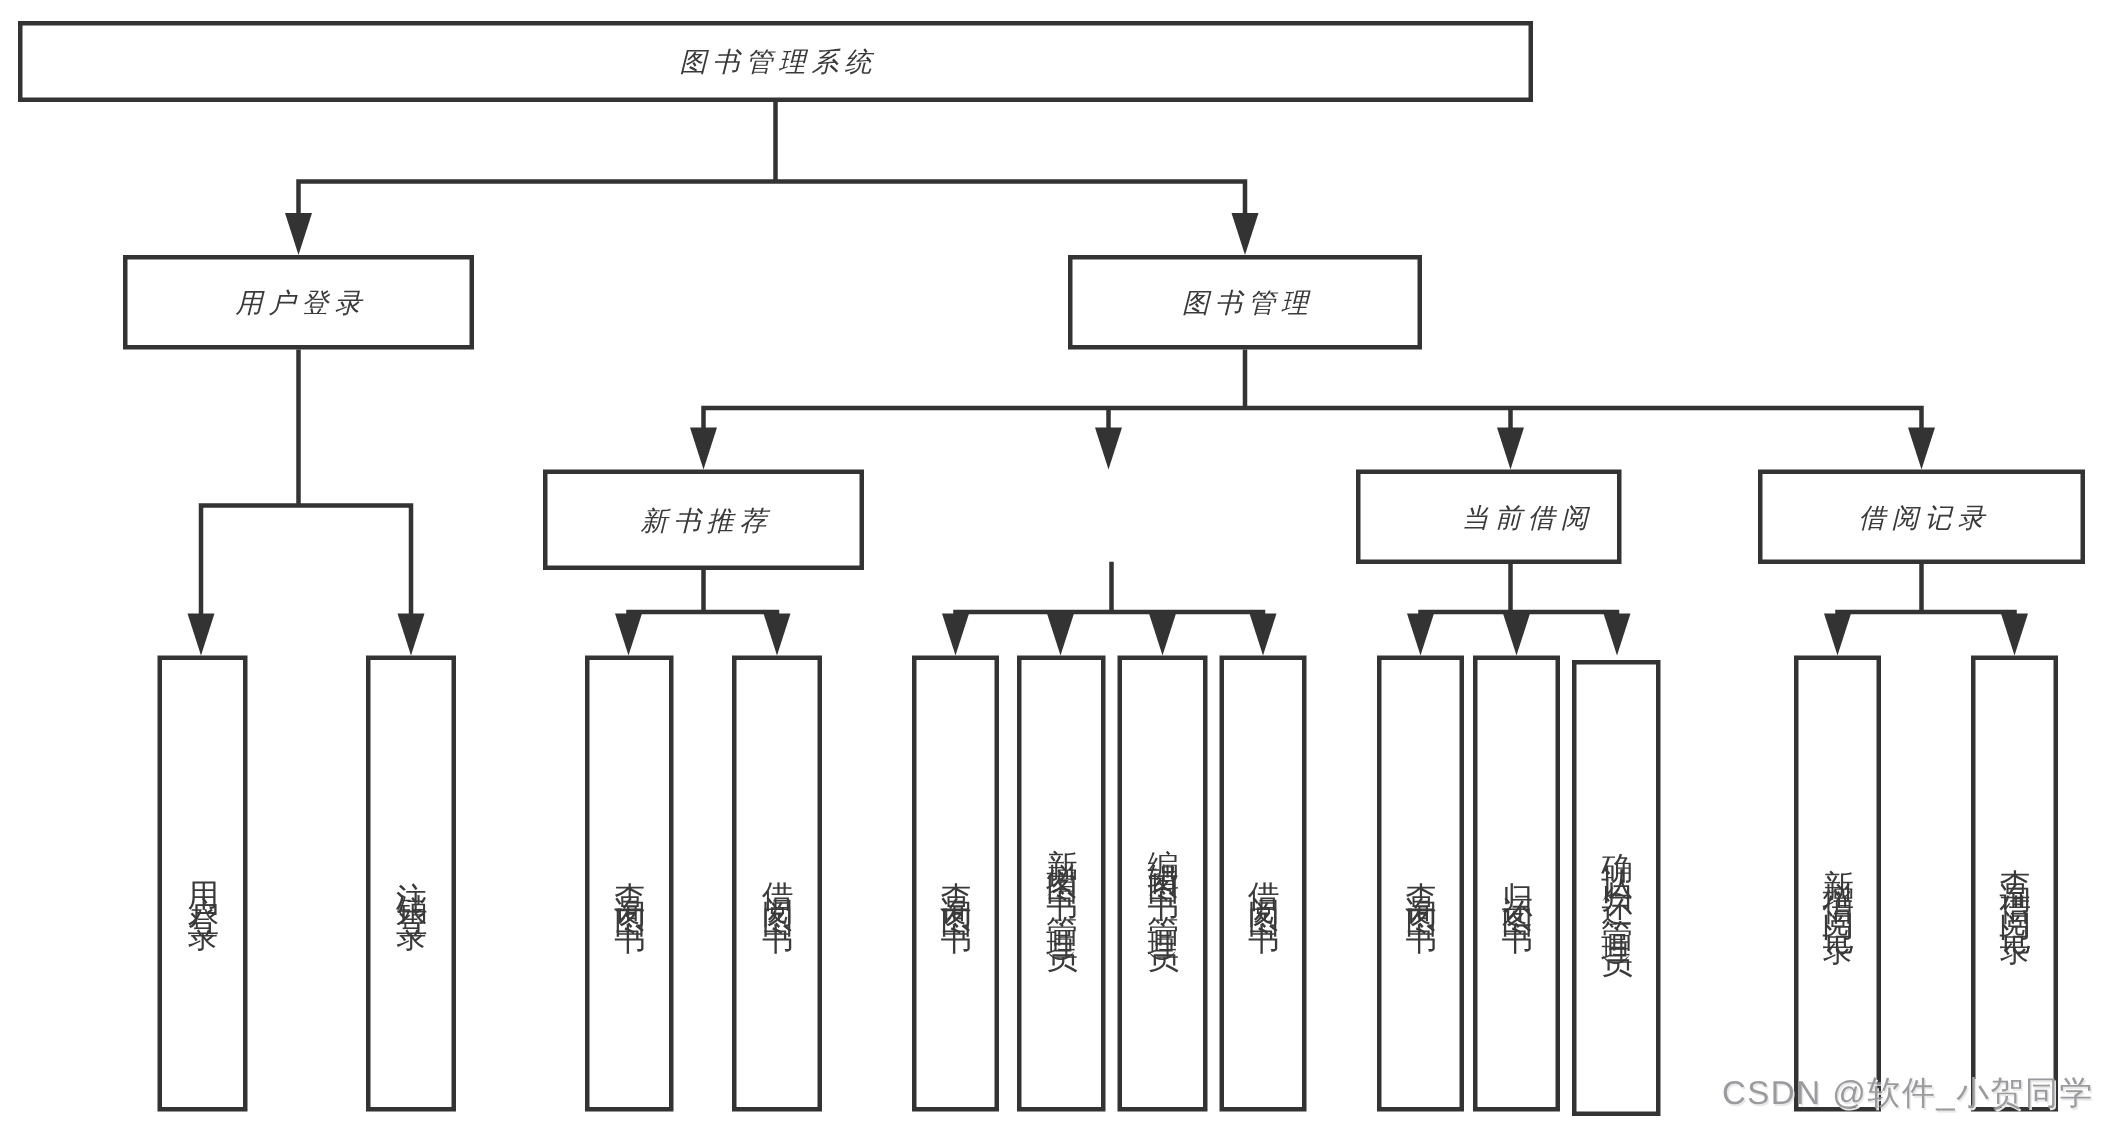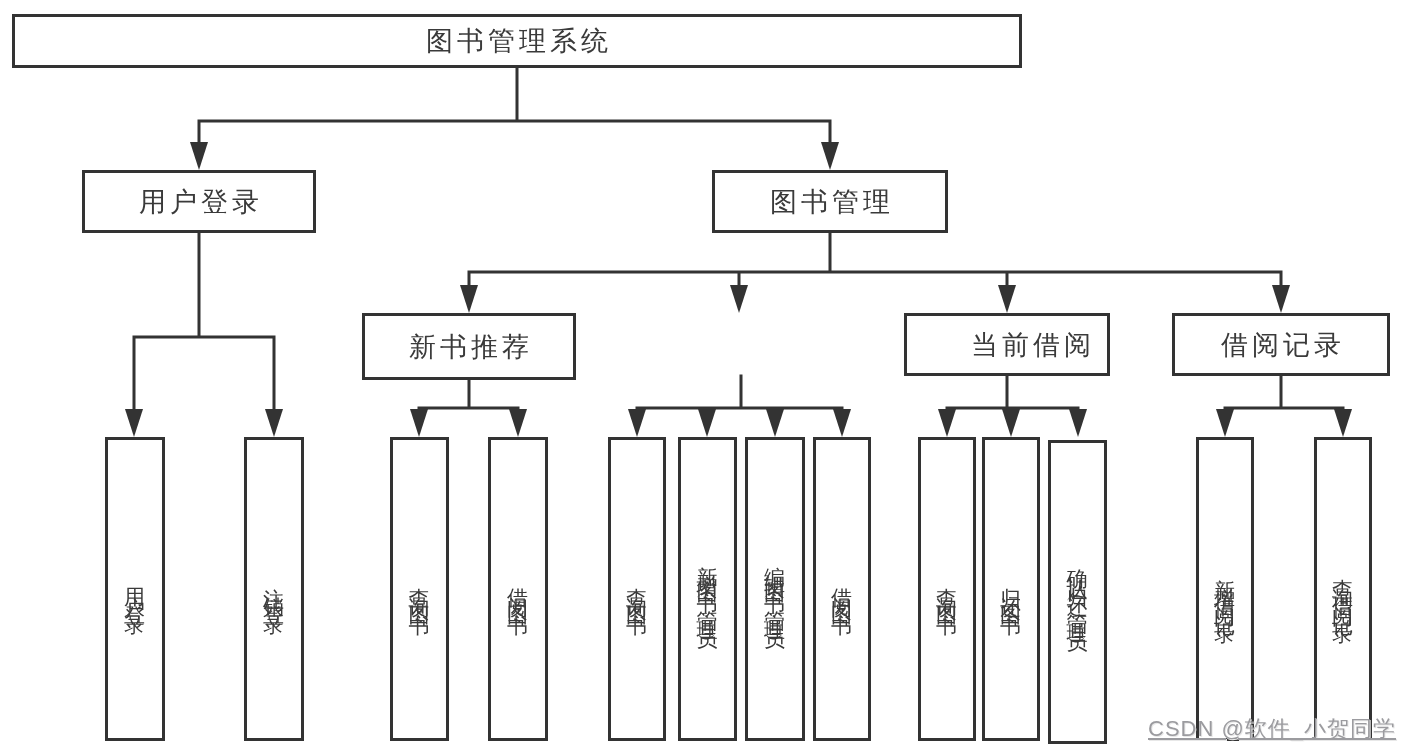--- a/index.html
+++ b/index.html
@@ -17,24 +17,25 @@
     box-sizing: border-box;
     background: #ffffff;
     border: 3px solid #333333;
     color: #3a3a3a;
     display: flex;
     align-items: center;
     justify-content: center;
     z-index: 2;
   }
   .node.h {
-    font-size: 27px;
+    font-size: 18px;
     letter-spacing: 4px;
     text-indent: 4px;
     white-space: nowrap;
+    font-style: italic;
   }
   .node.v {
     writing-mode: vertical-lr;
     text-orientation: mixed;
     font-size: 21px;
     letter-spacing: 9px;
     line-height: 1;
   }
   .watermark {
     position: absolute;
@@ -98,21 +99,21 @@
   <div class="node h" style="left:82px; top:170px; width:234px; height:63px;">
     <span>用户登录</span>
   </div>
   <div class="node h" style="left:712px; top:170px; width:236px; height:63px;">
     <span>图书管理</span>
   </div>
 
   <div class="node h" style="left:362px; top:313px; width:214px; height:67px;">
     <span>新书推荐</span>
   </div>
-  <div class="node h" style="left:904px; top:313px; width:206px; height:63px;padding-left:48px;">
+  <div class="node h" style="left:904px; top:313px; width:177px; height:63px;padding-left:48px;">
     <span>当前借阅</span>
   </div>
   <div class="node h" style="left:1172px; top:313px; width:218px; height:63px;">
     <span>借阅记录</span>
   </div>
 
   <div class="node v" style="left:105px; top:437px; width:60px; height:304px;">
     <span>用户登录</span>
   </div>
   <div class="node v" style="left:244px; top:437px; width:60px; height:304px;">
@@ -149,15 +150,15 @@
     <span>确认归还（管理员）</span>
   </div>
 
   <div class="node v" style="left:1196px; top:437px; width:58px; height:304px;">
     <span>新增借阅记录</span>
   </div>
   <div class="node v" style="left:1314px; top:437px; width:58px; height:304px;">
     <span>查询借阅记录</span>
   </div>
 
-  <div class="watermark" style="left:1148px; top:714px;text-decoration:underline;">CSDN @软件_小贺同学</div>
+  <div class="watermark" style="left:1148px; top:714px;">CSDN @软件_小贺同学</div>
 
 </div>
 
 </body></html>

